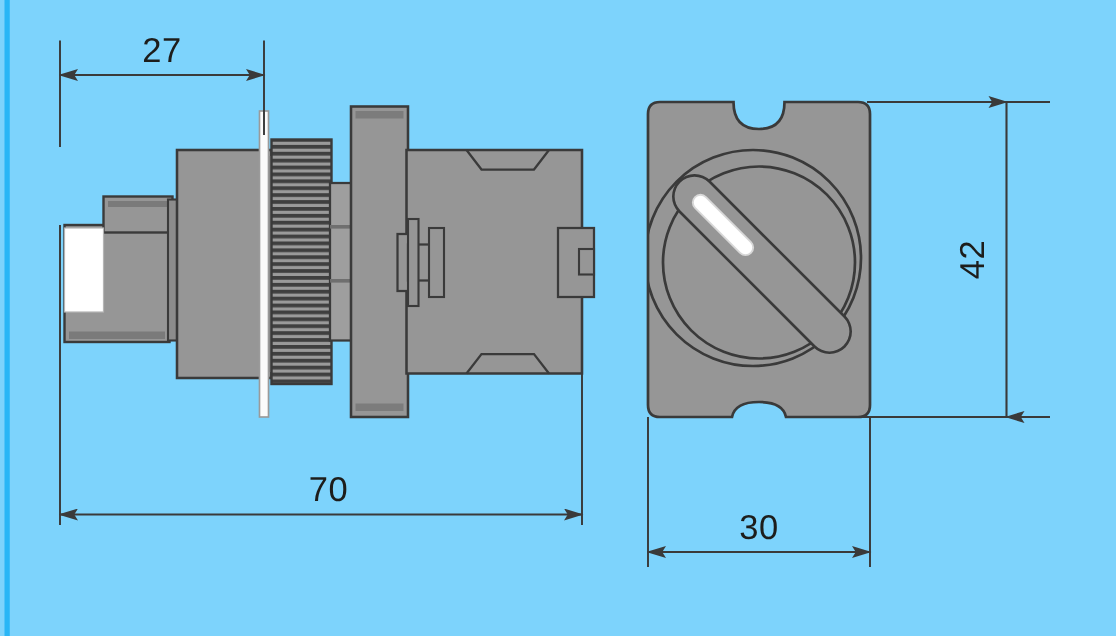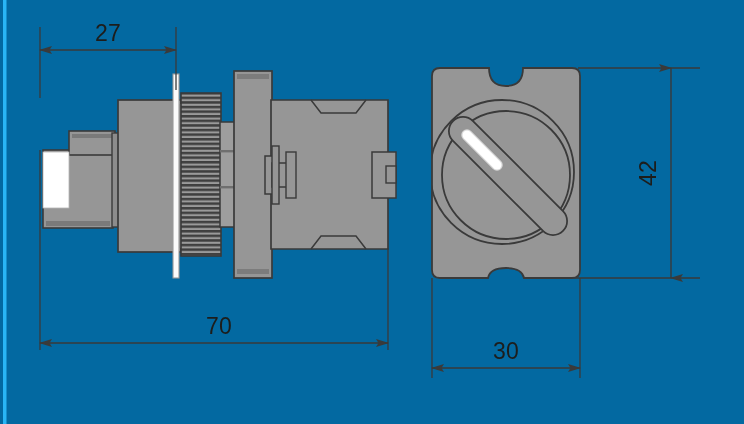--- a/index.html
+++ b/index.html
@@ -8,21 +8,21 @@
     padding: 0;
     background: #ffffff;
   }
   body {
     font-family: "Liberation Sans", sans-serif;
   }
   #stage {
     position: relative;
     width: 744px;
     height: 424px;
-    background: #0369a1;
+    background: #7dd3fc;
     overflow: hidden;
   }
   #stage svg {
     display: block;
     position: absolute;
     left: 0;
     top: 0;
   }
   .dim-text {
     font-family: "Liberation Sans", sans-serif;

